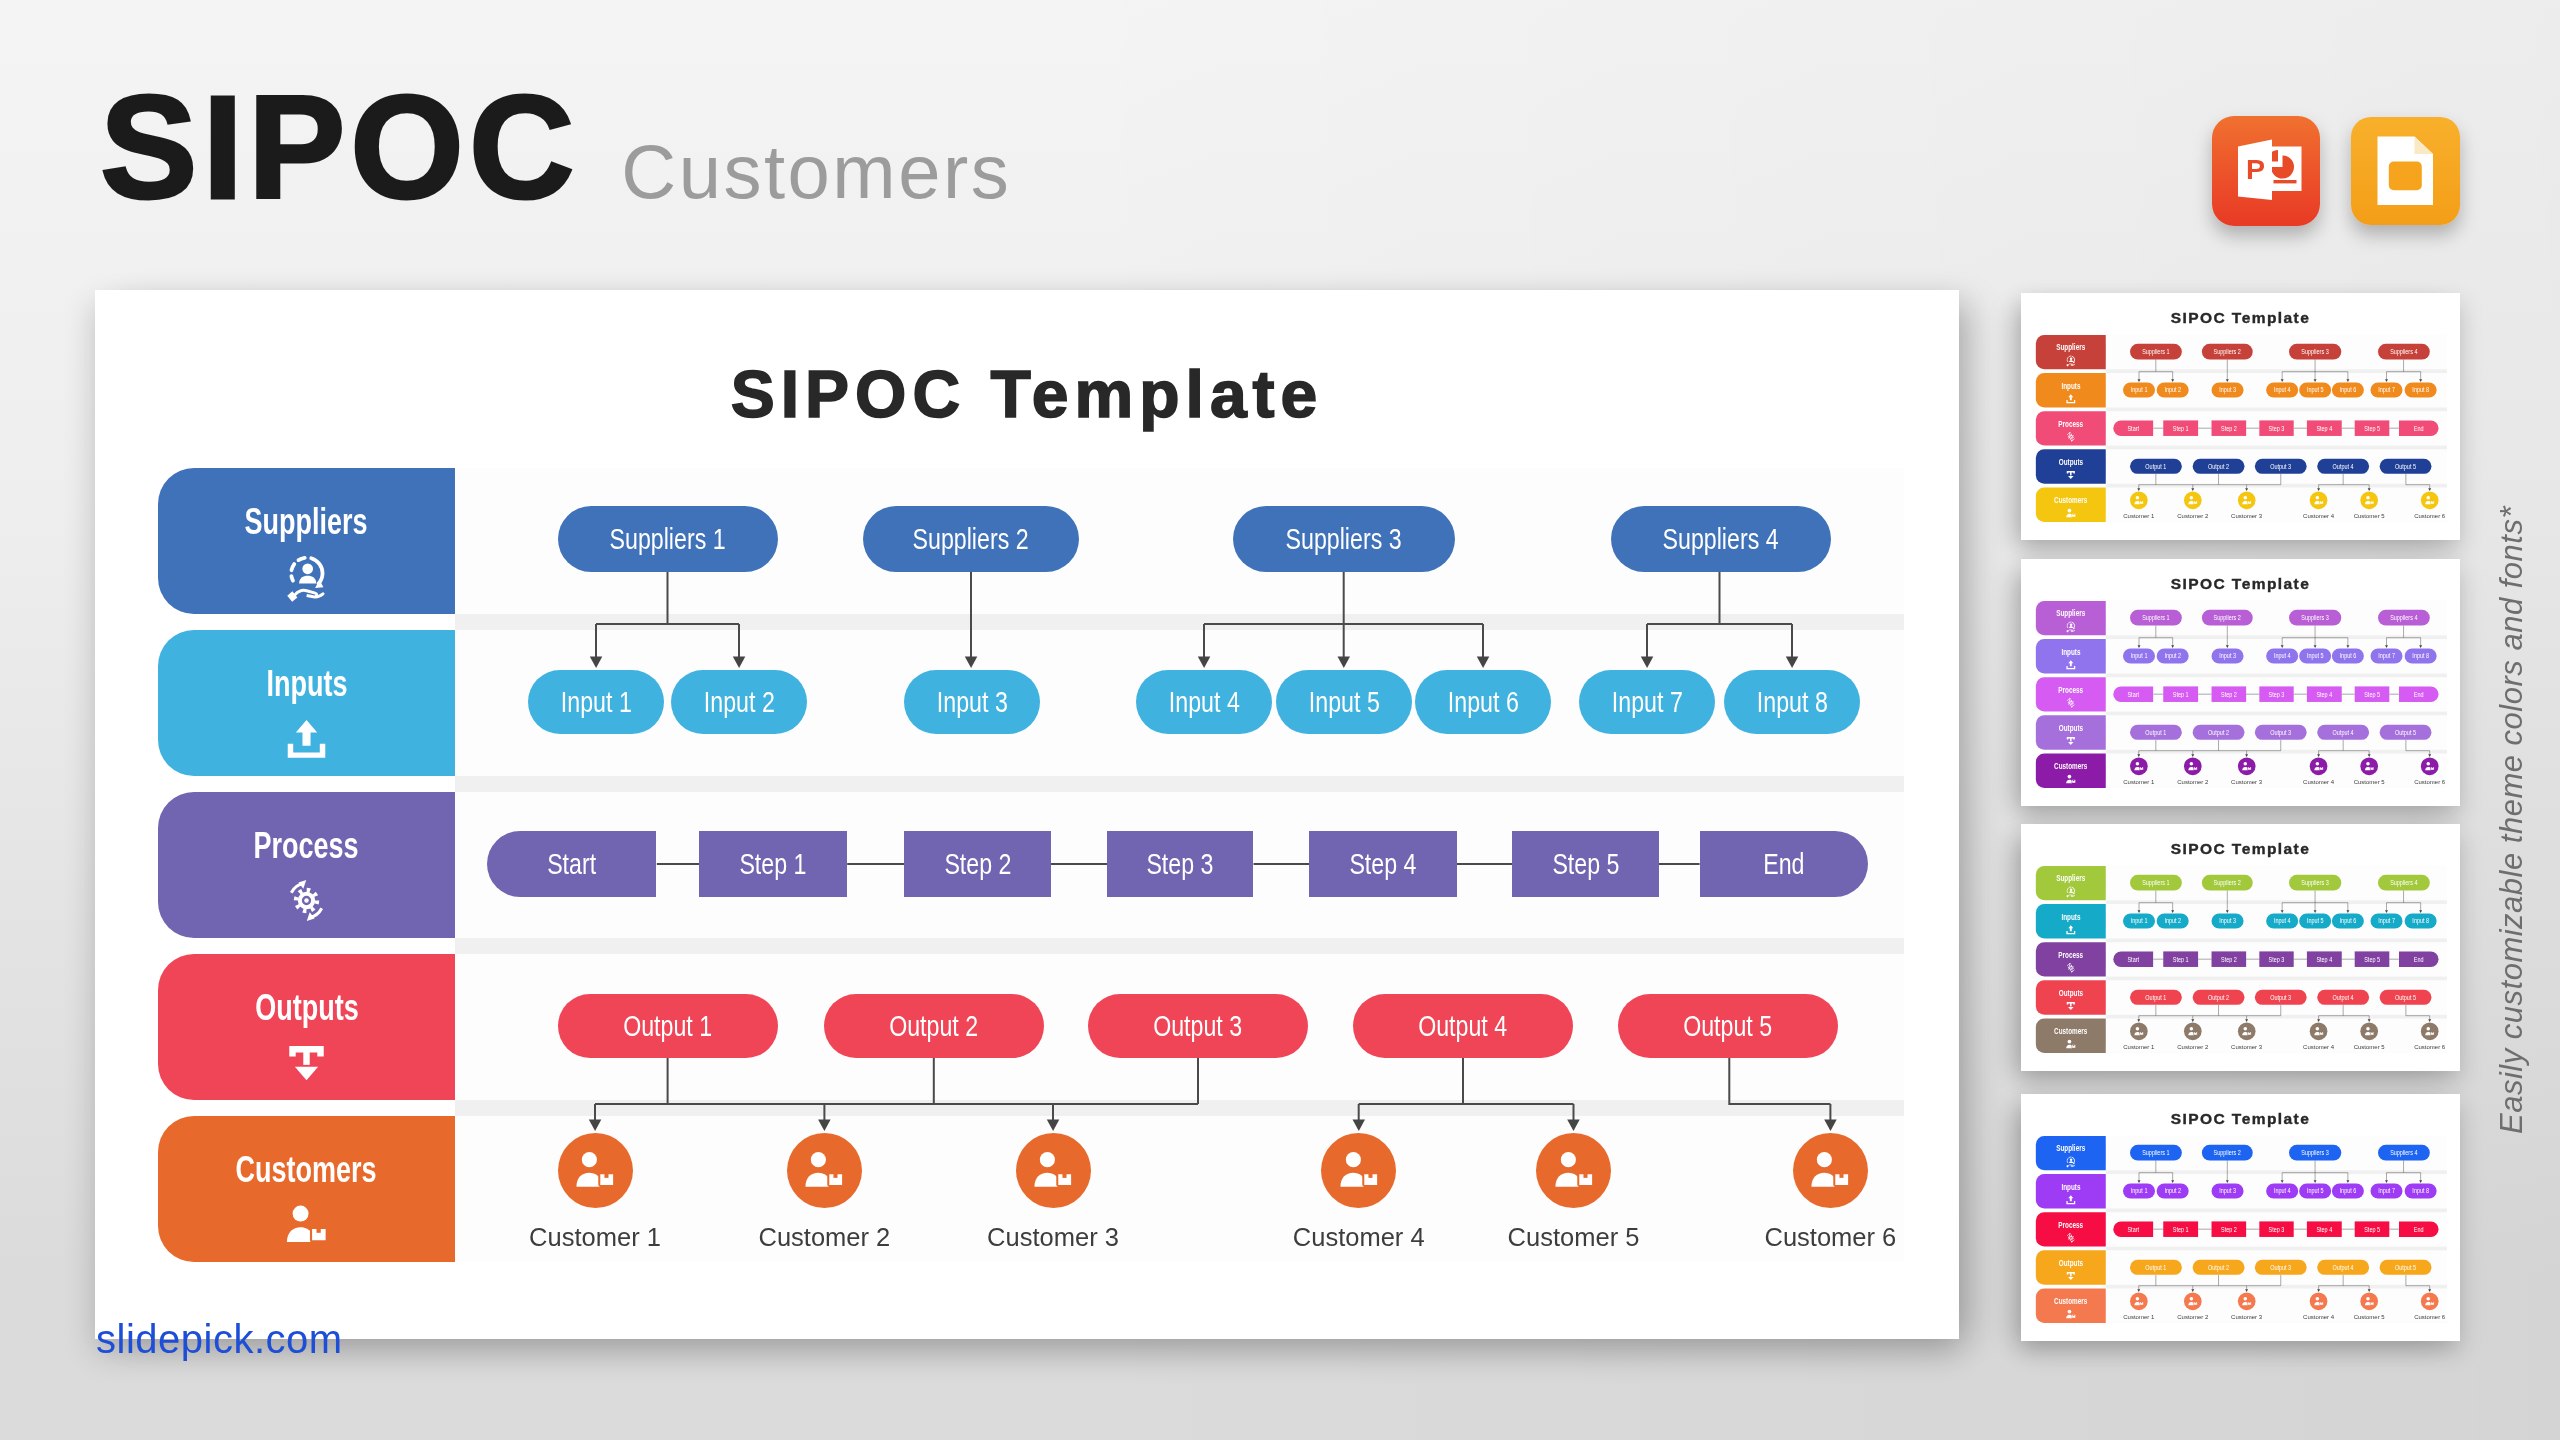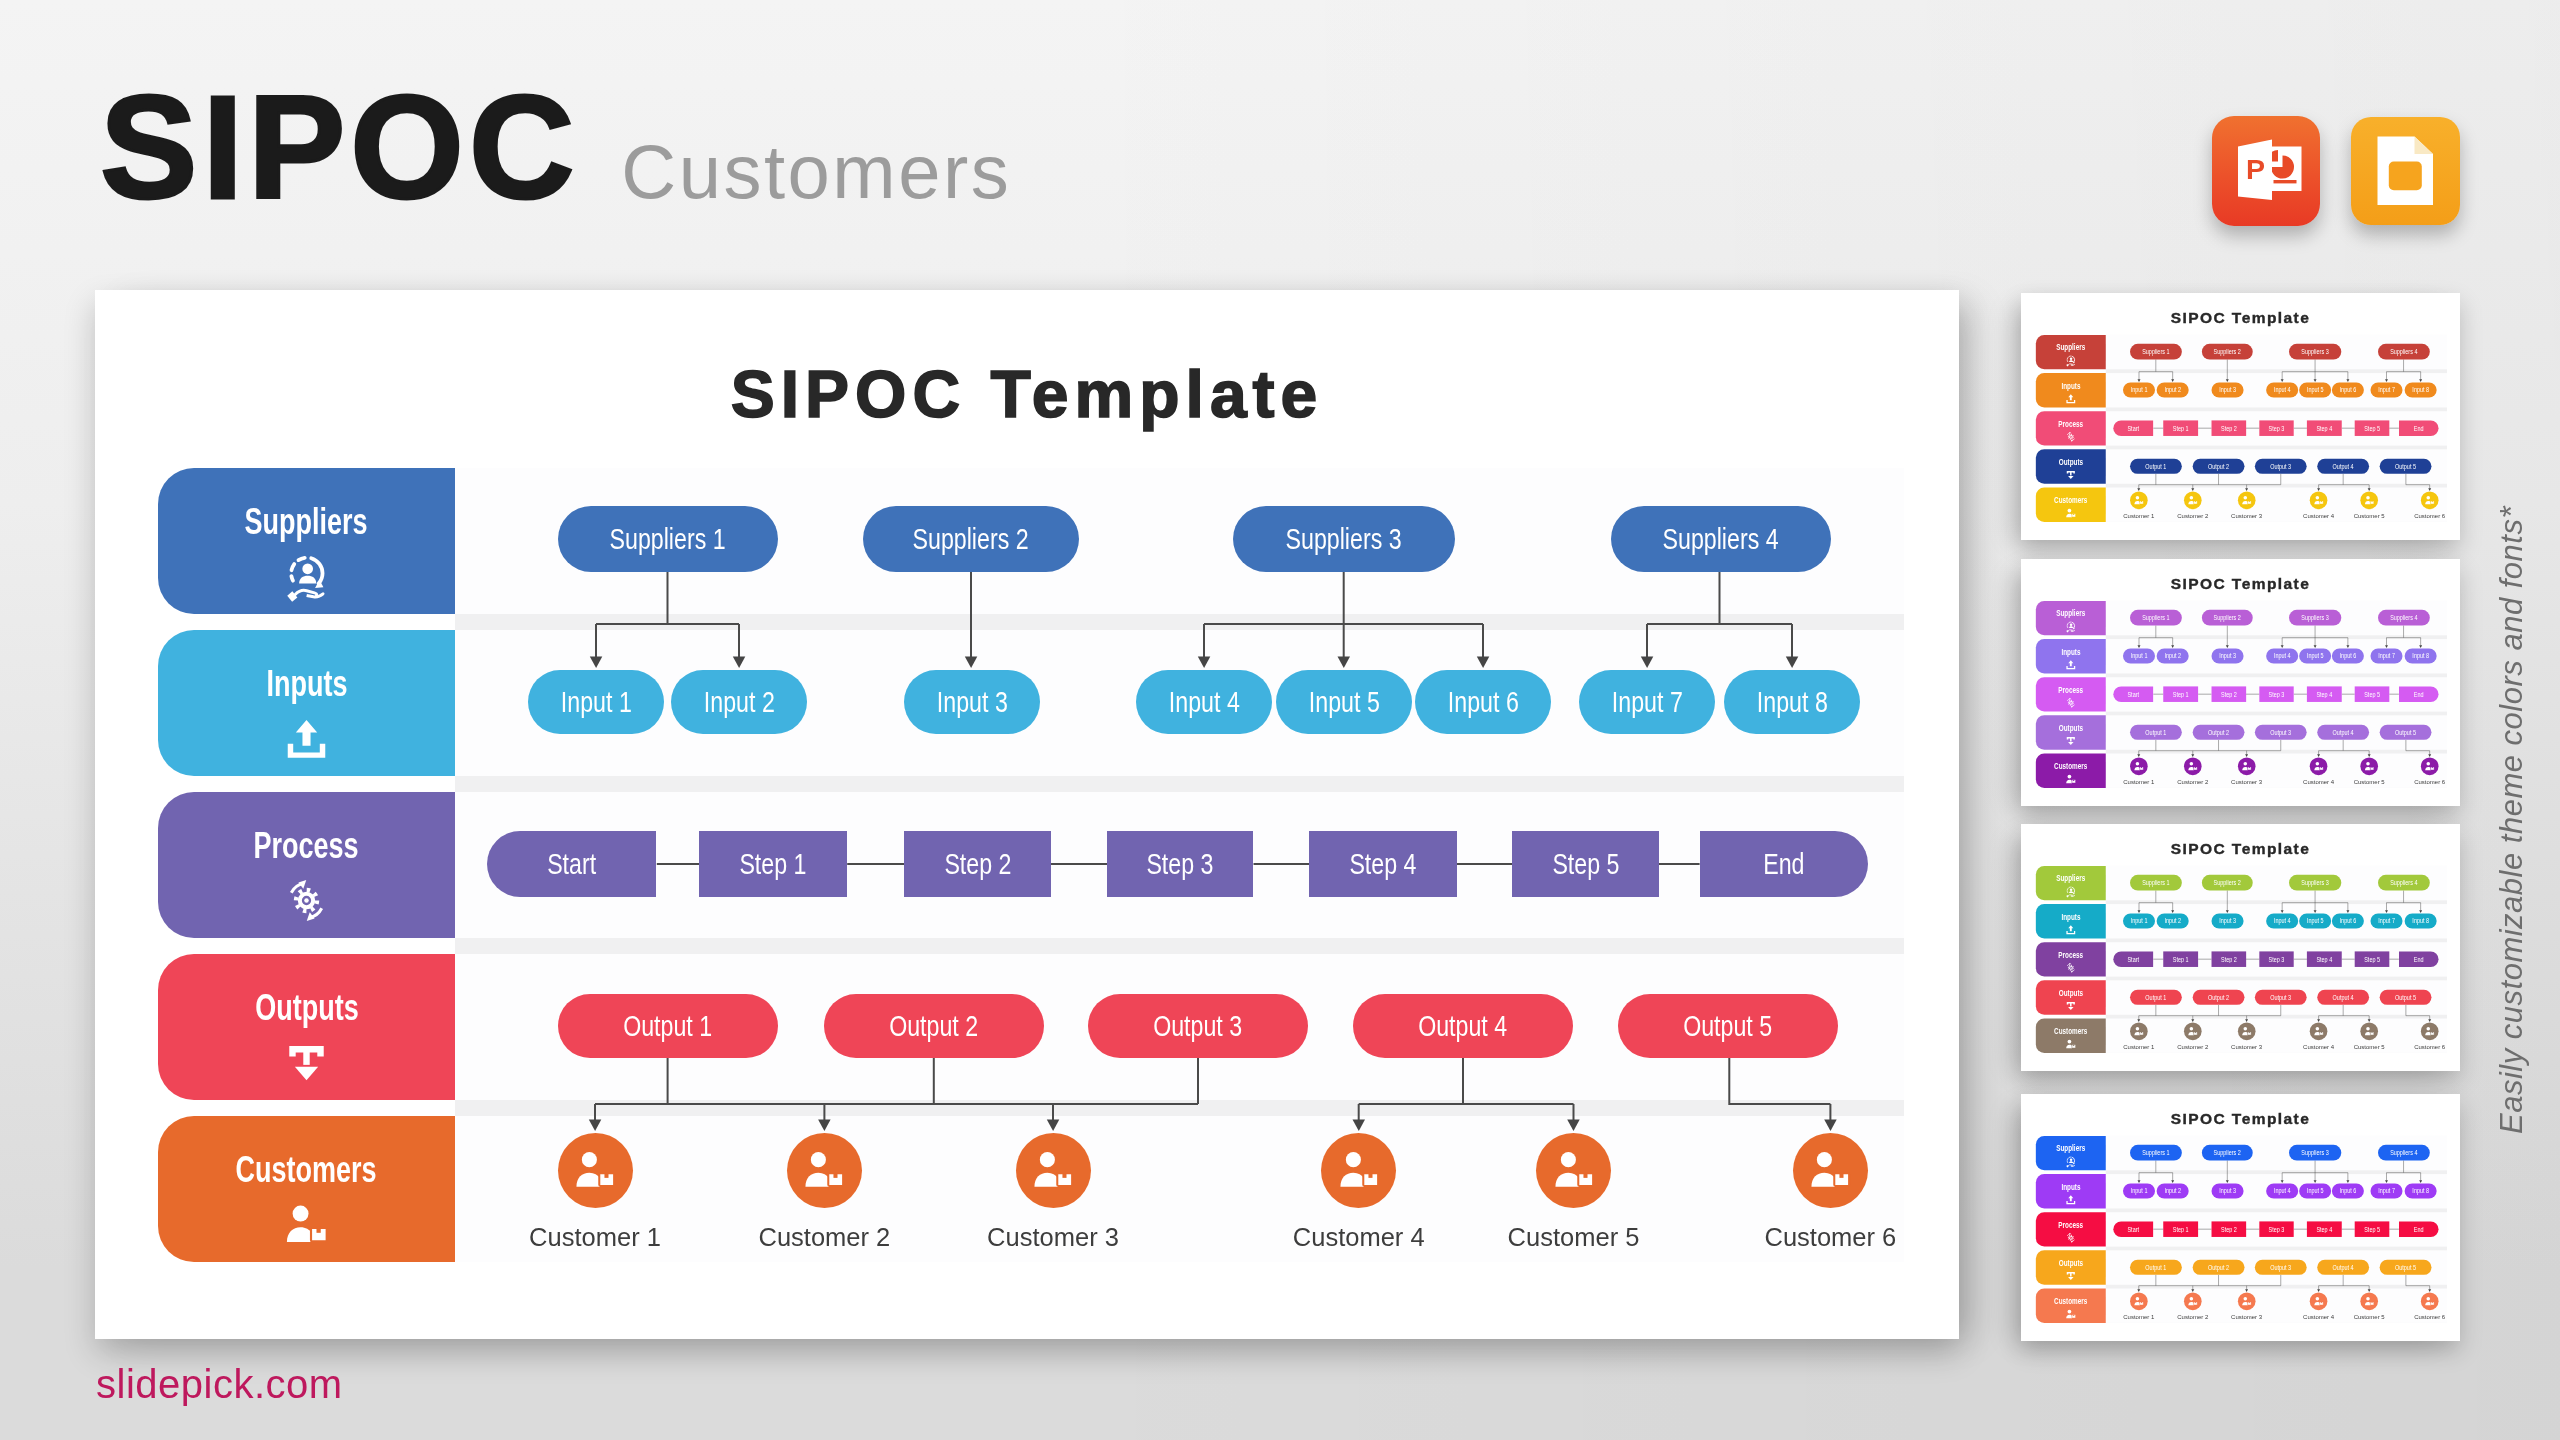--- a/index.html
+++ b/index.html
@@ -33,21 +33,21 @@
 .pill span{display:inline-block;font-size:29px;transform:scaleX(.8);white-space:nowrap;}
 .sq{border-radius:0;}
 .c1{background:var(--c1);} .c2{background:var(--c2);} .c3{background:var(--c3);}
 .c4{background:var(--c4);}
 .circ{position:absolute;width:75px;height:75px;border-radius:50%;background:var(--c5);}
 .ci{position:absolute;left:14%;top:14%;width:72%;height:72%;}
 .clab{position:absolute;top:933px;width:220px;text-align:center;font-size:25.5px;color:#3d3d3d;}
 .vtext{position:absolute;left:2512px;top:820px;width:0;height:0;}
 .vtext span{position:absolute;white-space:nowrap;transform:translate(-50%,-50%) rotate(-90deg);
  font-size:31px;font-style:italic;color:#6e6e6e;letter-spacing:0.5px;}
-.foot{position:absolute;left:96px;top:1362px;font-size:40px;color:#be185d;letter-spacing:0.5px;}
+.foot{position:absolute;left:96px;top:1317px;font-size:40px;color:#1d4ed8;letter-spacing:0.5px;}
 .tm{--c1:#3f72b9;--c2:#40b2df;--c3:#7164b0;--c4:#ef4557;--c5:#e76a2c;}
 .t1{--c1:#c64139;--c2:#f08a1d;--c3:#f14c77;--c4:#1f4096;--c5:#f5c60f;}
 .t2{--c1:#b95fd6;--c2:#8f74ee;--c3:#d55bf2;--c4:#a56fdc;--c5:#8c1ba8;}
 .t3{--c1:#a2c93b;--c2:#15abc8;--c3:#8041a0;--c4:#ef4450;--c5:#8d7a68;}
 .t4{--c1:#1d64f2;--c2:#9e3bf5;--c3:#f50d43;--c4:#f7a71c;--c5:#f5794f;}</style></head>
 <body>
 <div class="hdr"><span class="t1">SIPOC</span><span class="t2">Customers</span></div>
 <div class="appic ppt">
     <svg viewBox="0 0 108 110">
 <defs>

